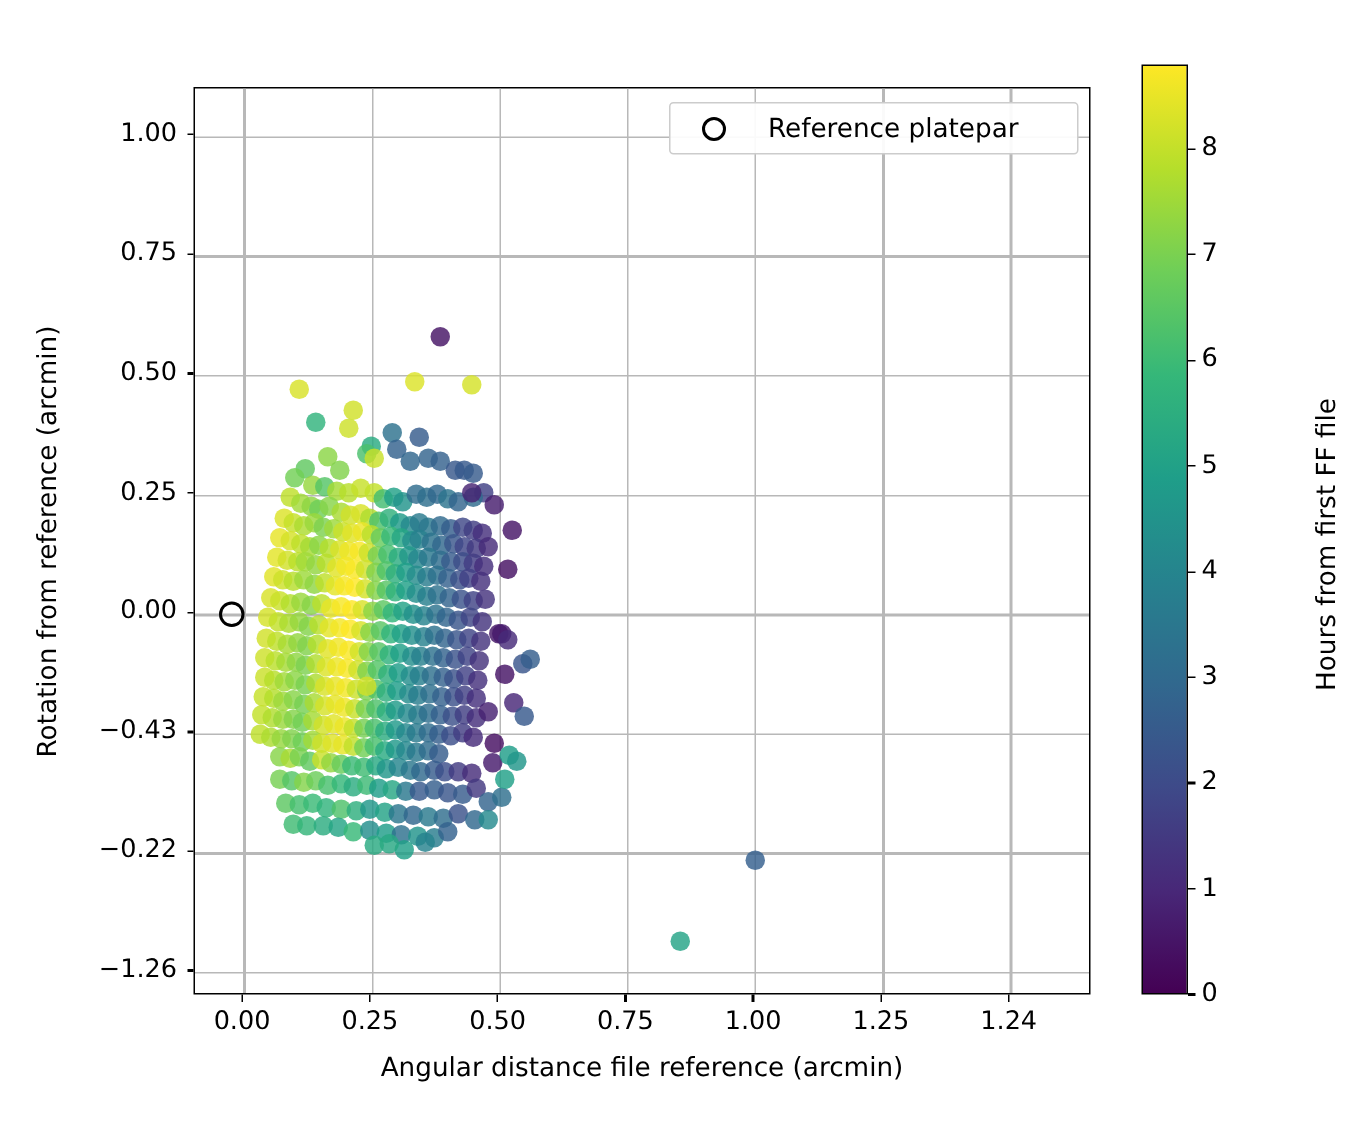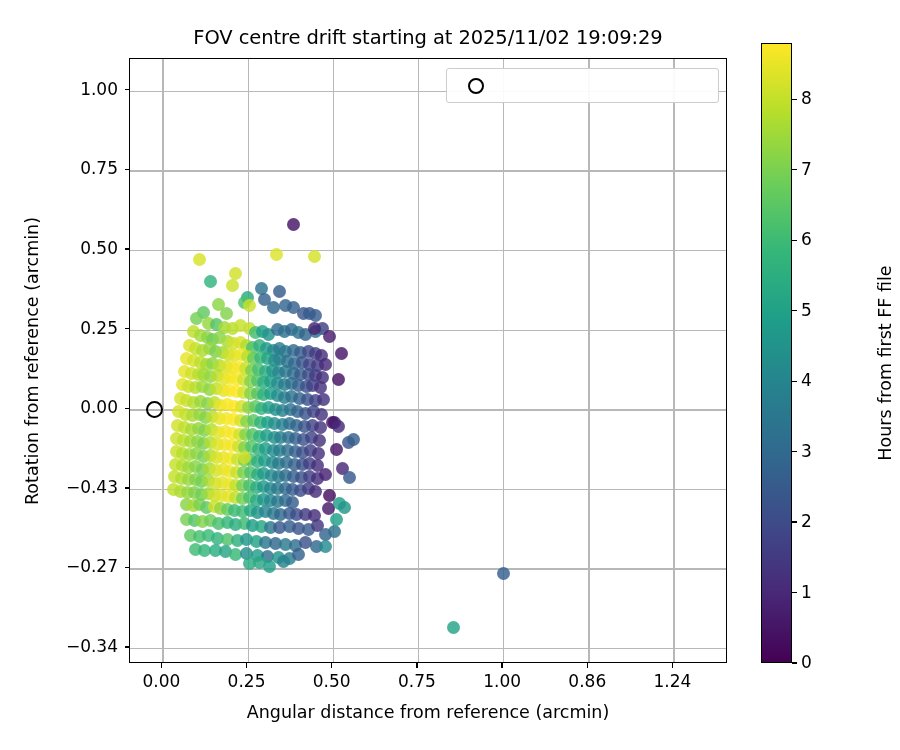--- a/index.html
+++ b/index.html
@@ -171,21 +171,20 @@
     color: #000000;
     transform: rotate(-90deg);
     white-space: nowrap;
   }
 </style>
 </head>
 <body>
 
 <div id="figure">
 
-  <div id="chart-title">FOV centre drift starting at 2025/11/02 19:09:29</div>
 
   <div id="axes">
     <div id="grid-layer">
         <div class="gridline-v" style="left: 32.3704px;"></div>
         <div class="gridline-v" style="left: 117.556px;"></div>
         <div class="gridline-v" style="left: 202.741px;"></div>
         <div class="gridline-v" style="left: 287.926px;"></div>
         <div class="gridline-v" style="left: 373.111px;"></div>
         <div class="gridline-v" style="left: 458.296px;"></div>
         <div class="gridline-v" style="left: 543.481px;"></div>
@@ -605,44 +604,45 @@
       <div class="tick-y-label" style="left: 43px; width: 75px; top: 158.447px;">0.75</div>
       <div class="tick-y-mark" style="left: 124.5px; top: 248.403px;"></div>
       <div class="tick-y-label" style="left: 43px; width: 75px; top: 238.053px;">0.50</div>
       <div class="tick-y-mark" style="left: 124.5px; top: 328.008px;"></div>
       <div class="tick-y-label" style="left: 43px; width: 75px; top: 317.658px;">0.25</div>
       <div class="tick-y-mark" style="left: 124.5px; top: 407.613px;"></div>
       <div class="tick-y-label" style="left: 43px; width: 75px; top: 397.263px;">0.00</div>
       <div class="tick-y-mark" style="left: 124.5px; top: 487.218px;"></div>
       <div class="tick-y-label" style="left: 43px; width: 75px; top: 476.868px;">−0.43</div>
       <div class="tick-y-mark" style="left: 124.5px; top: 566.824px;"></div>
-      <div class="tick-y-label" style="left: 43px; width: 75px; top: 556.474px;">−0.27</div>
+      <div class="tick-y-label" style="left: 43px; width: 75px; top: 556.474px;">−0.22</div>
       <div class="tick-y-mark" style="left: 124.5px; top: 646.429px;"></div>
-      <div class="tick-y-label" style="left: 43px; width: 75px; top: 636.079px;">−0.34</div>
+      <div class="tick-y-label" style="left: 43px; width: 75px; top: 636.079px;">−1.26</div>
       <div class="tick-x-mark" style="top: 663px; left: 160.72px;"></div>
       <div class="tick-x-label" style="left: 116.37px; width: 90px; top: 671px;">0.00</div>
       <div class="tick-x-mark" style="top: 663px; left: 245.906px;"></div>
       <div class="tick-x-label" style="left: 201.556px; width: 90px; top: 671px;">0.25</div>
       <div class="tick-x-mark" style="top: 663px; left: 331.091px;"></div>
       <div class="tick-x-label" style="left: 286.741px; width: 90px; top: 671px;">0.50</div>
       <div class="tick-x-mark" style="top: 663px; left: 416.276px;"></div>
       <div class="tick-x-label" style="left: 371.926px; width: 90px; top: 671px;">0.75</div>
       <div class="tick-x-mark" style="top: 663px; left: 501.461px;"></div>
       <div class="tick-x-label" style="left: 457.111px; width: 90px; top: 671px;">1.00</div>
       <div class="tick-x-mark" style="top: 663px; left: 586.646px;"></div>
-      <div class="tick-x-label" style="left: 542.296px; width: 90px; top: 671px;">0.86</div>
+      <div class="tick-x-label" style="left: 542.296px; width: 90px; top: 671px;">1.25</div>
       <div class="tick-x-mark" style="top: 663px; left: 671.831px;"></div>
       <div class="tick-x-label" style="left: 627.481px; width: 90px; top: 671px;">1.24</div>
     </div>
 
-  <div id="xlabel">Angular distance from reference (arcmin)</div>
+  <div id="xlabel">Angular distance file reference (arcmin)</div>
   <div id="ylabel">Rotation from reference (arcmin)</div>
 
   <div id="legend">
     <div id="legend-marker"></div>
+    <div id="legend-label">Reference platepar</div>
   </div>
 
   <div id="colorbar" style="background: linear-gradient(to top, rgb(68, 1, 84), rgb(72, 40, 120), rgb(62, 74, 137), rgb(49, 104, 142), rgb(38, 130, 142), rgb(31, 158, 137), rgb(53, 183, 121), rgb(110, 206, 88), rgb(181, 222, 43), rgb(253, 231, 37));"></div>
   <div id="cb-ticks">
       <div class="cb-tick-mark" style="left: 792px; top: 662.35px;"></div>
       <div class="cb-tick-label" style="left: 801px; top: 652px;">0</div>
       <div class="cb-tick-mark" style="left: 792px; top: 591.895px;"></div>
       <div class="cb-tick-label" style="left: 801px; top: 581.545px;">1</div>
       <div class="cb-tick-mark" style="left: 792px; top: 521.441px;"></div>
       <div class="cb-tick-label" style="left: 801px; top: 511.091px;">2</div>

